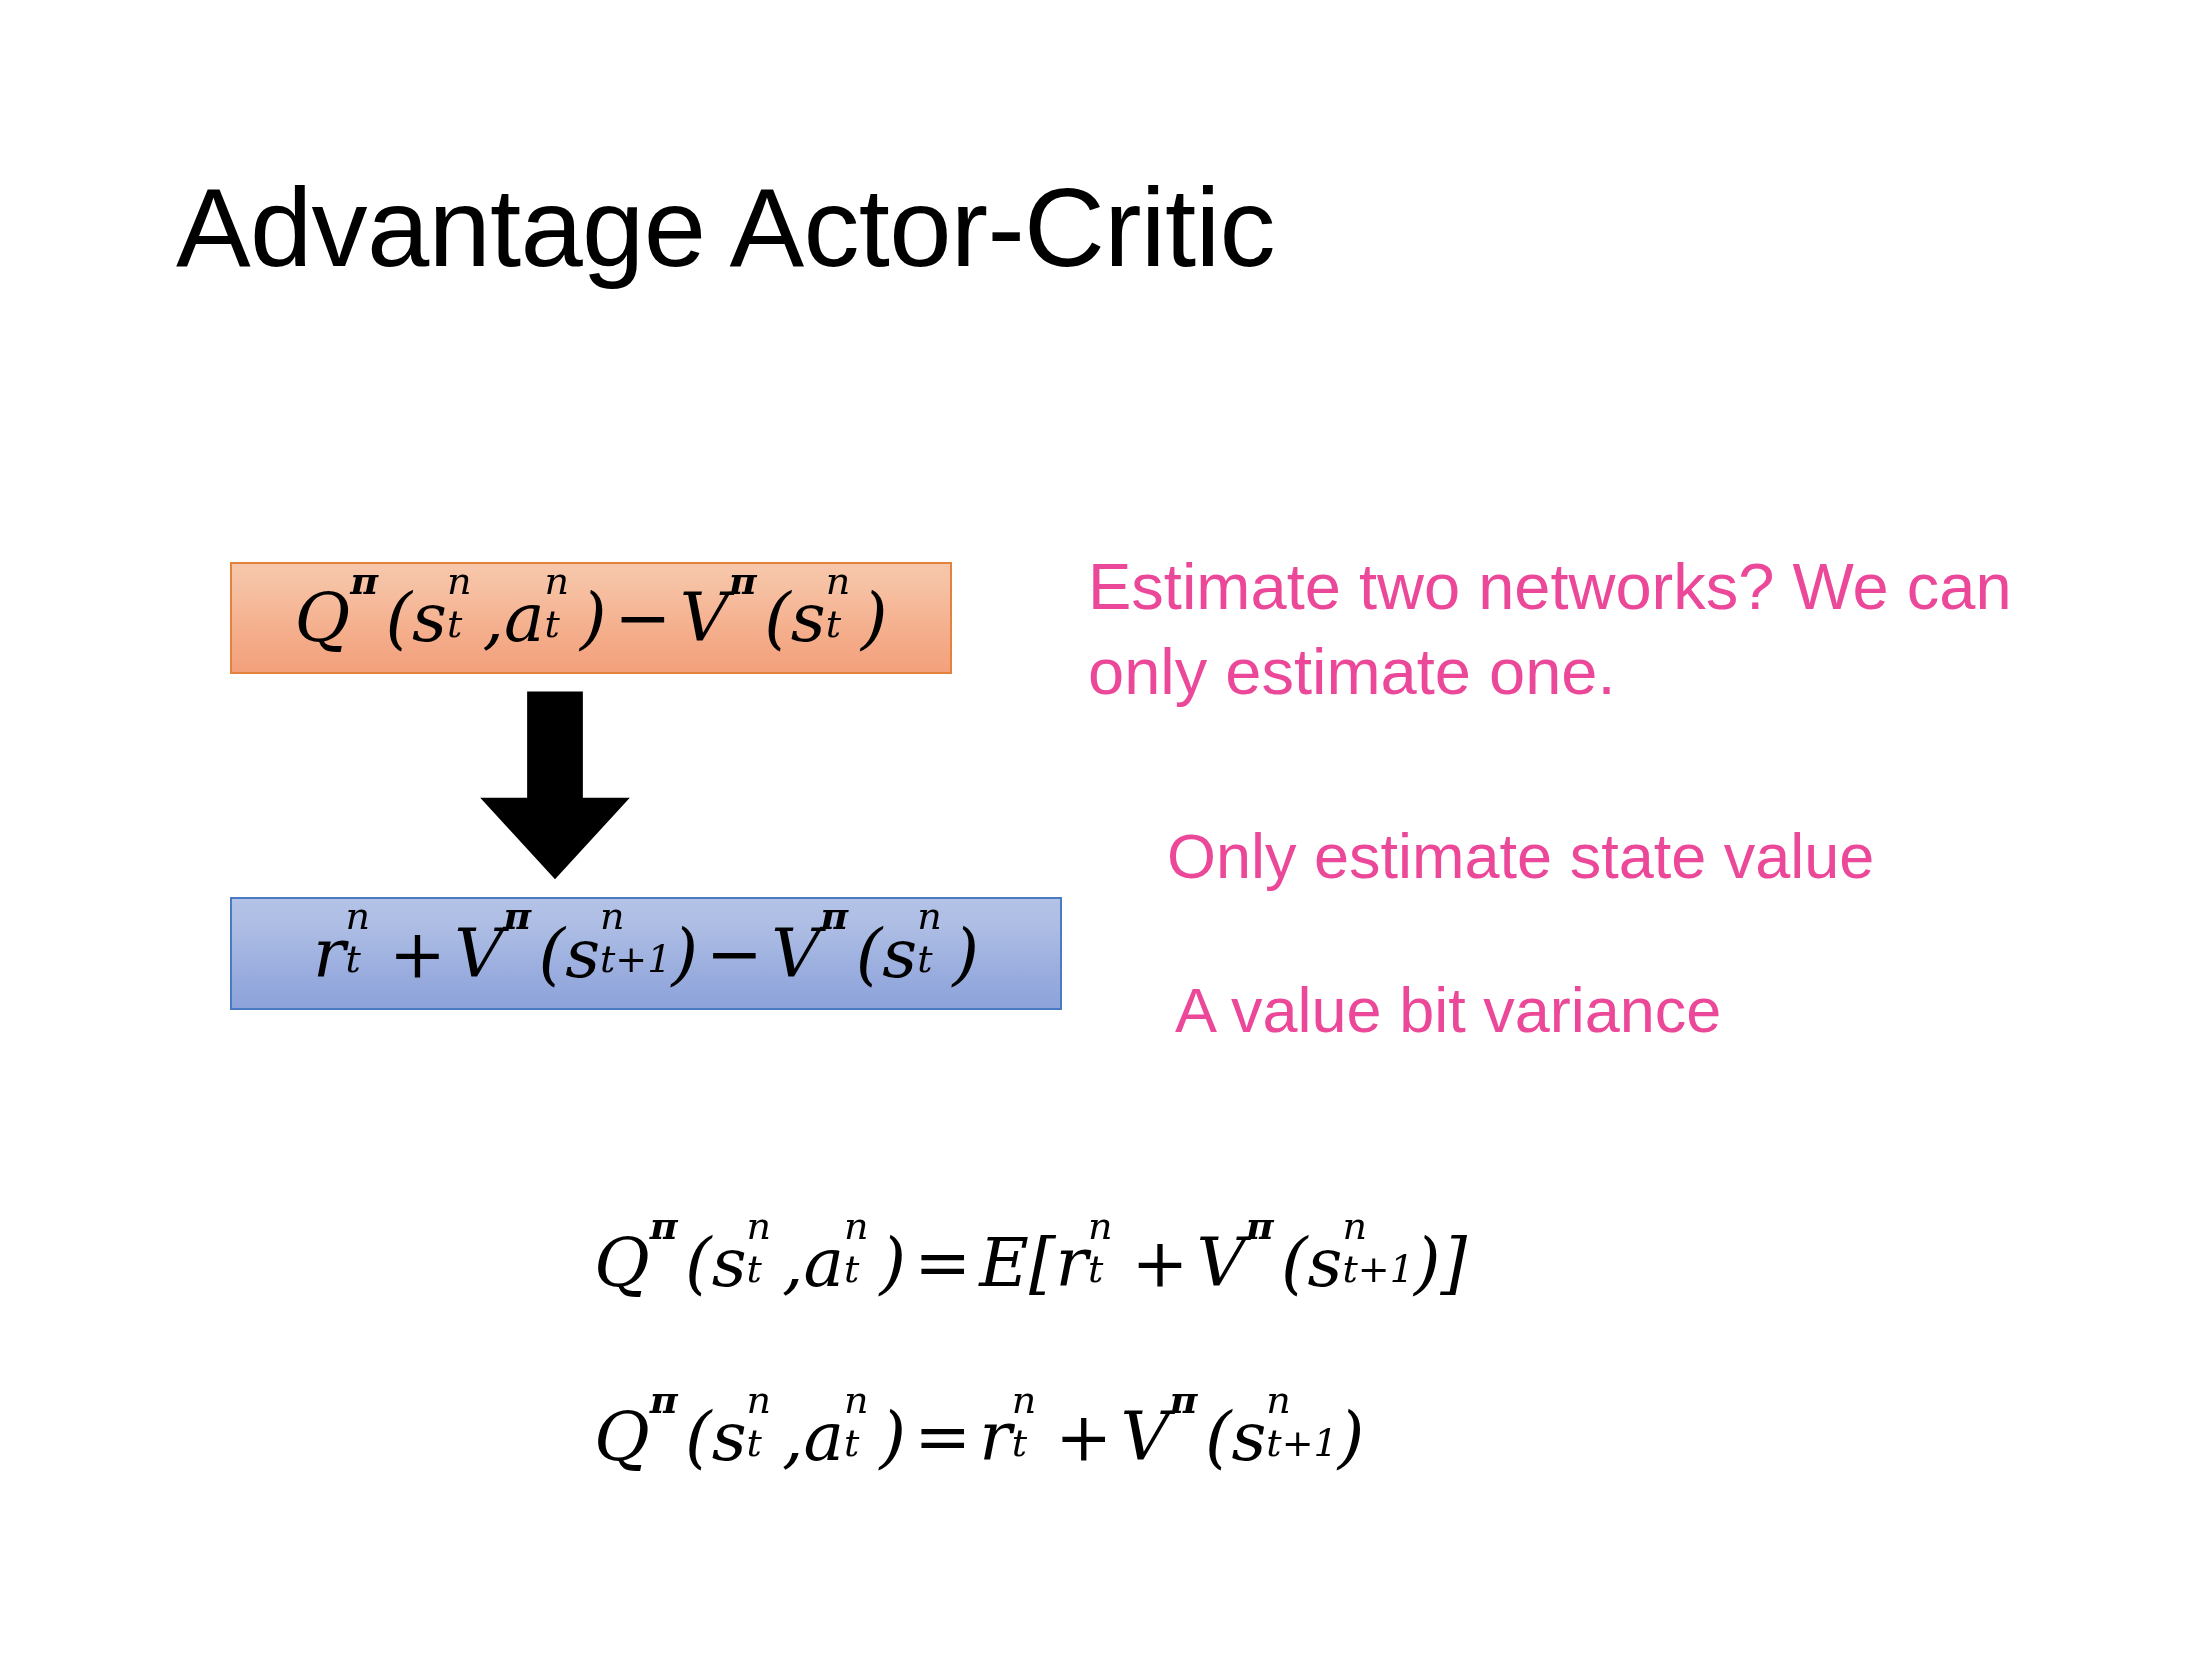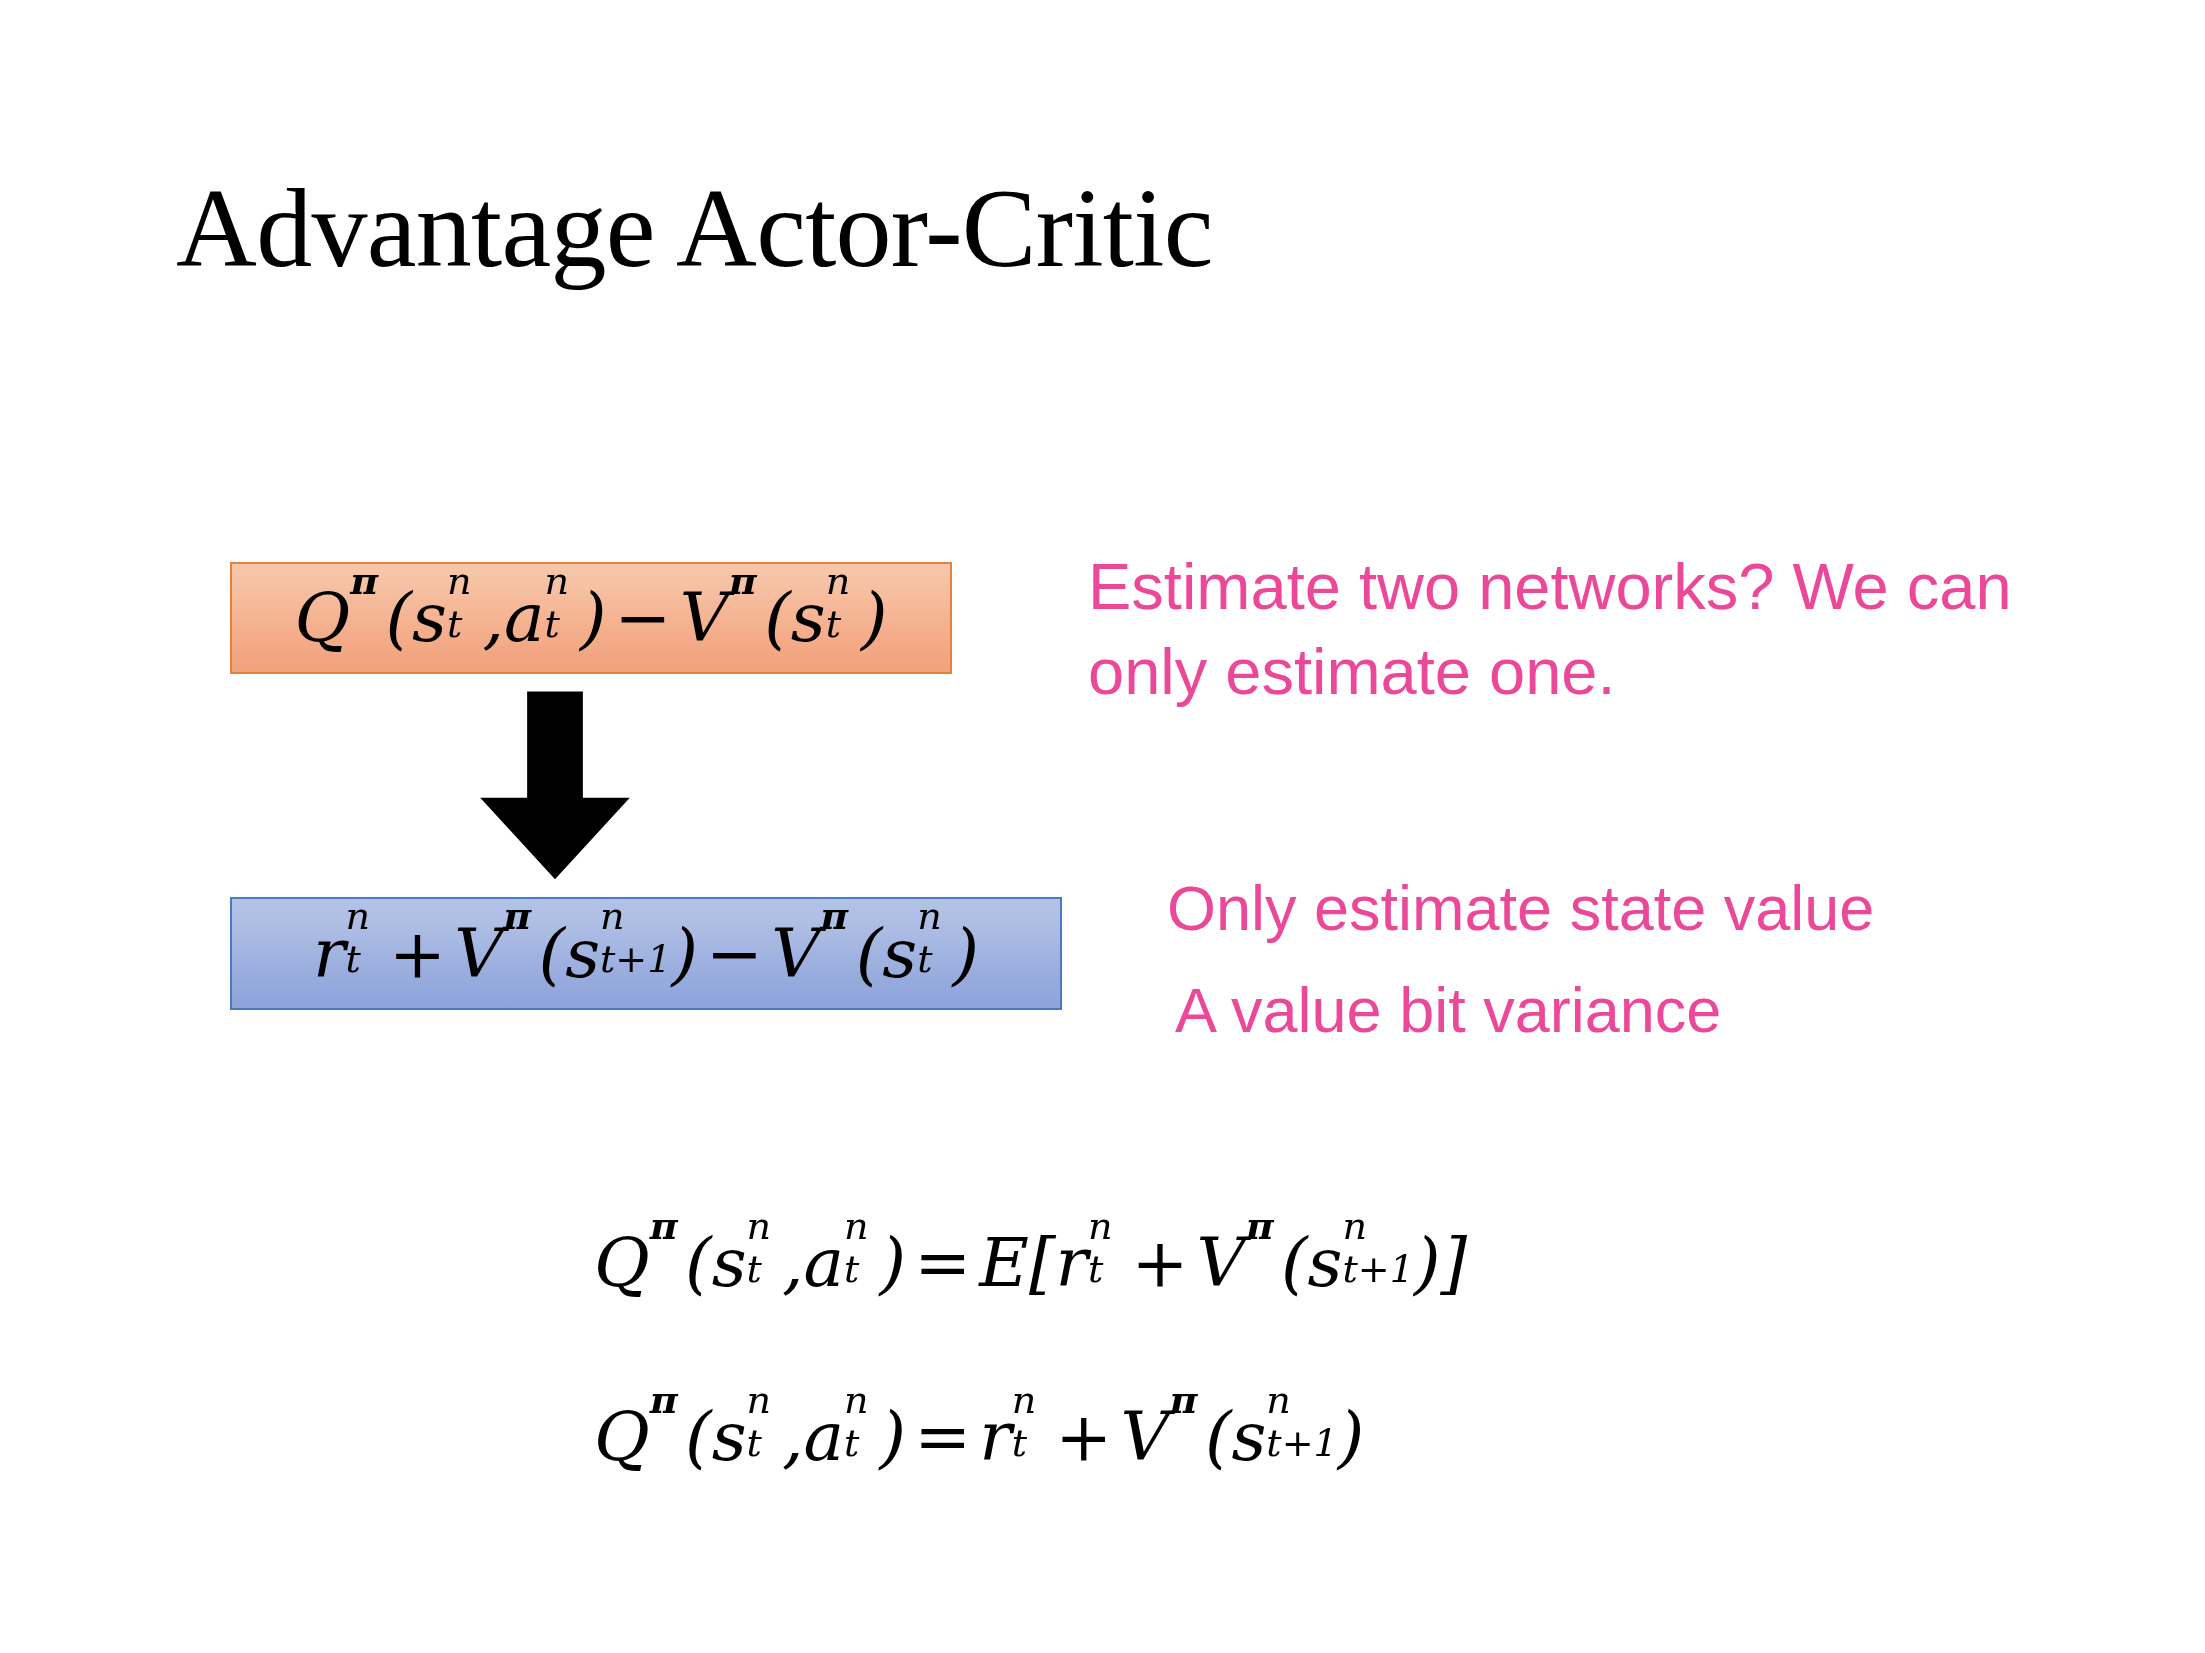--- a/index.html
+++ b/index.html
@@ -22,21 +22,21 @@
     width: 2205px;
     height: 1654px;
     background: #ffffff;
   }
 
   
   .slide-title {
     position: absolute;
     left: 176px;
     top: 168px;
-    font-family: Liberation Serif, serif;
+    font-family: Liberation Sans, sans-serif;
     font-weight: 400;
     font-size: 112px;
     line-height: 1.08;
     color: #000000;
     letter-spacing: -0.7px;
     white-space: nowrap;
   }
 
   
   .formula-box {
@@ -136,21 +136,21 @@
     line-height: 1.30;
   }
   #note-two-networks {
     left: 1088px;
     top: 545px;
     width: 956px;
     font-size: 65px;
   }
   #note-state-value {
     left: 1167px;
-    top: 868px;
+    top: 816px;
     width: 956px;
     font-size: 63px;
   }
   #note-variance {
     left: 1175px;
     top: 970px;
     width: 956px;
     font-size: 63px;
   }
 </style>

